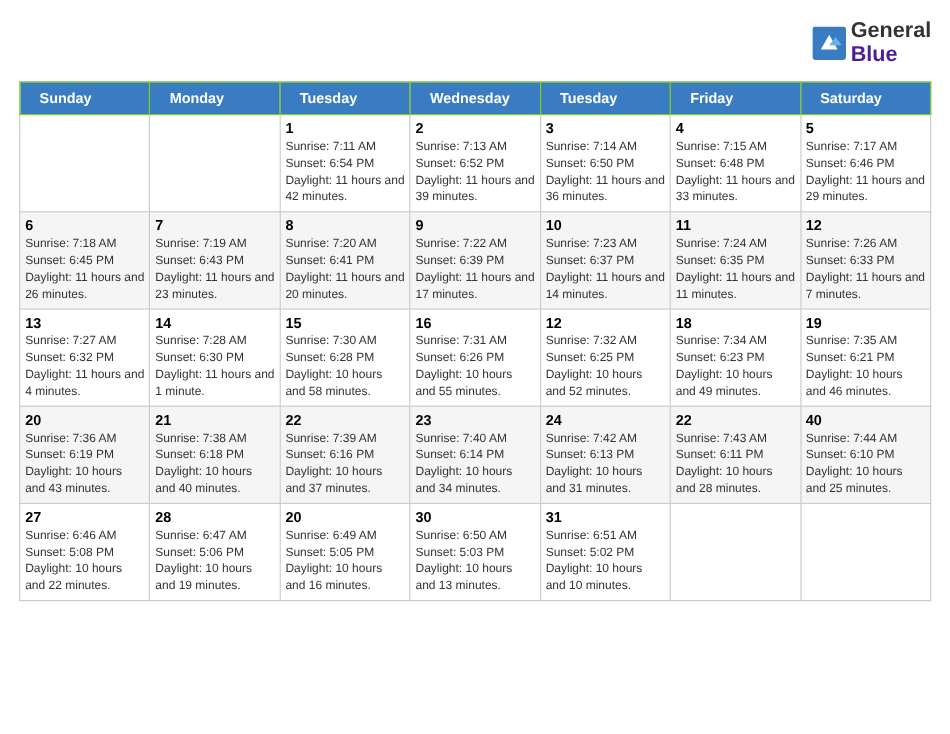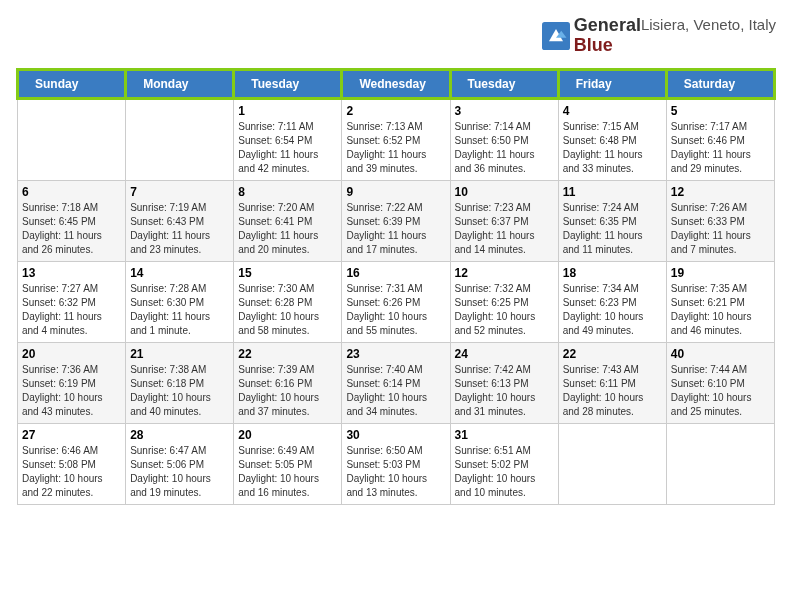--- a/index.html
+++ b/index.html
@@ -48,21 +48,21 @@
       border-collapse: collapse;
       font-size: 11px;
     }
     thead th {
       background-color: #3a7cc2;
       color: #fff;
       padding: 6px 16px;
       text-align: left;
       font-size: 12px;
       font-weight: bold;
-      border: 3px solid #84cc16;
+      border: 1px solid #84cc16;
     }
     tbody td {
       border: 1px solid #ccc;
       vertical-align: top;
       padding: 4px;
       width: 108px;
       min-height: 80px;
       background: #fff;
     }
     tbody tr:nth-child(even) td {
@@ -88,25 +88,24 @@
 
 <div class="header">
   <div class="logo">
     <svg class="logo-icon" viewBox="0 0 32 32">
       <rect x="0" y="0" width="32" height="32" rx="3" fill="#3a7cc2"></rect>
       <polygon points="8,22 16,8 24,22" fill="white"></polygon>
       <polygon points="16,18 22,10 28,18" fill="#6ab0e8"></polygon>
     </svg>
     <div class="logo-text">
       <div>General</div>
-      <div style="color:#7f1d1d;">Blue</div>
+      <div style="color:#4c1d95;">Blue</div>
     </div>
   </div>
   <div class="title-block">
-    <div class="subtitle">Lisiera, Veneto, Italy</div>
   </div>
 </div>
 
 <table>
   <thead>
     <tr>
     <th>Sunday</th>
         <th>Monday</th>
         <th>Tuesday</th>
         <th>Wednesday</th>

